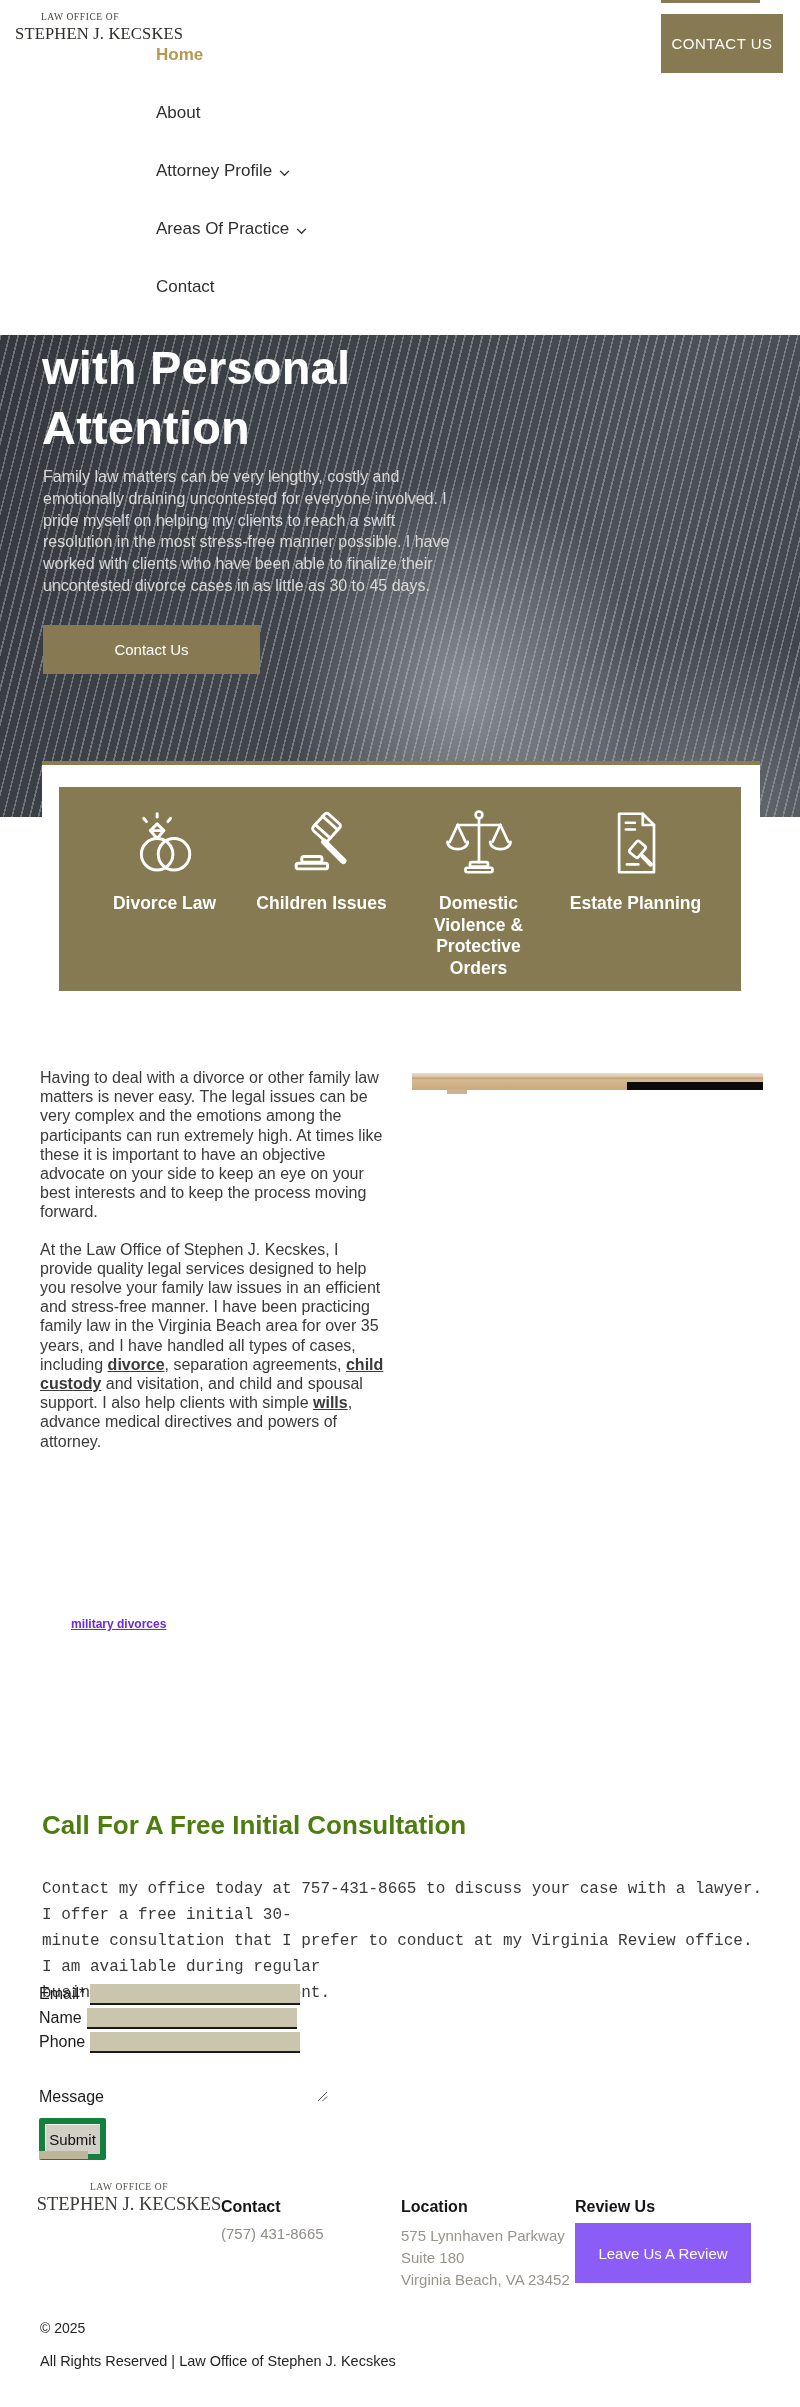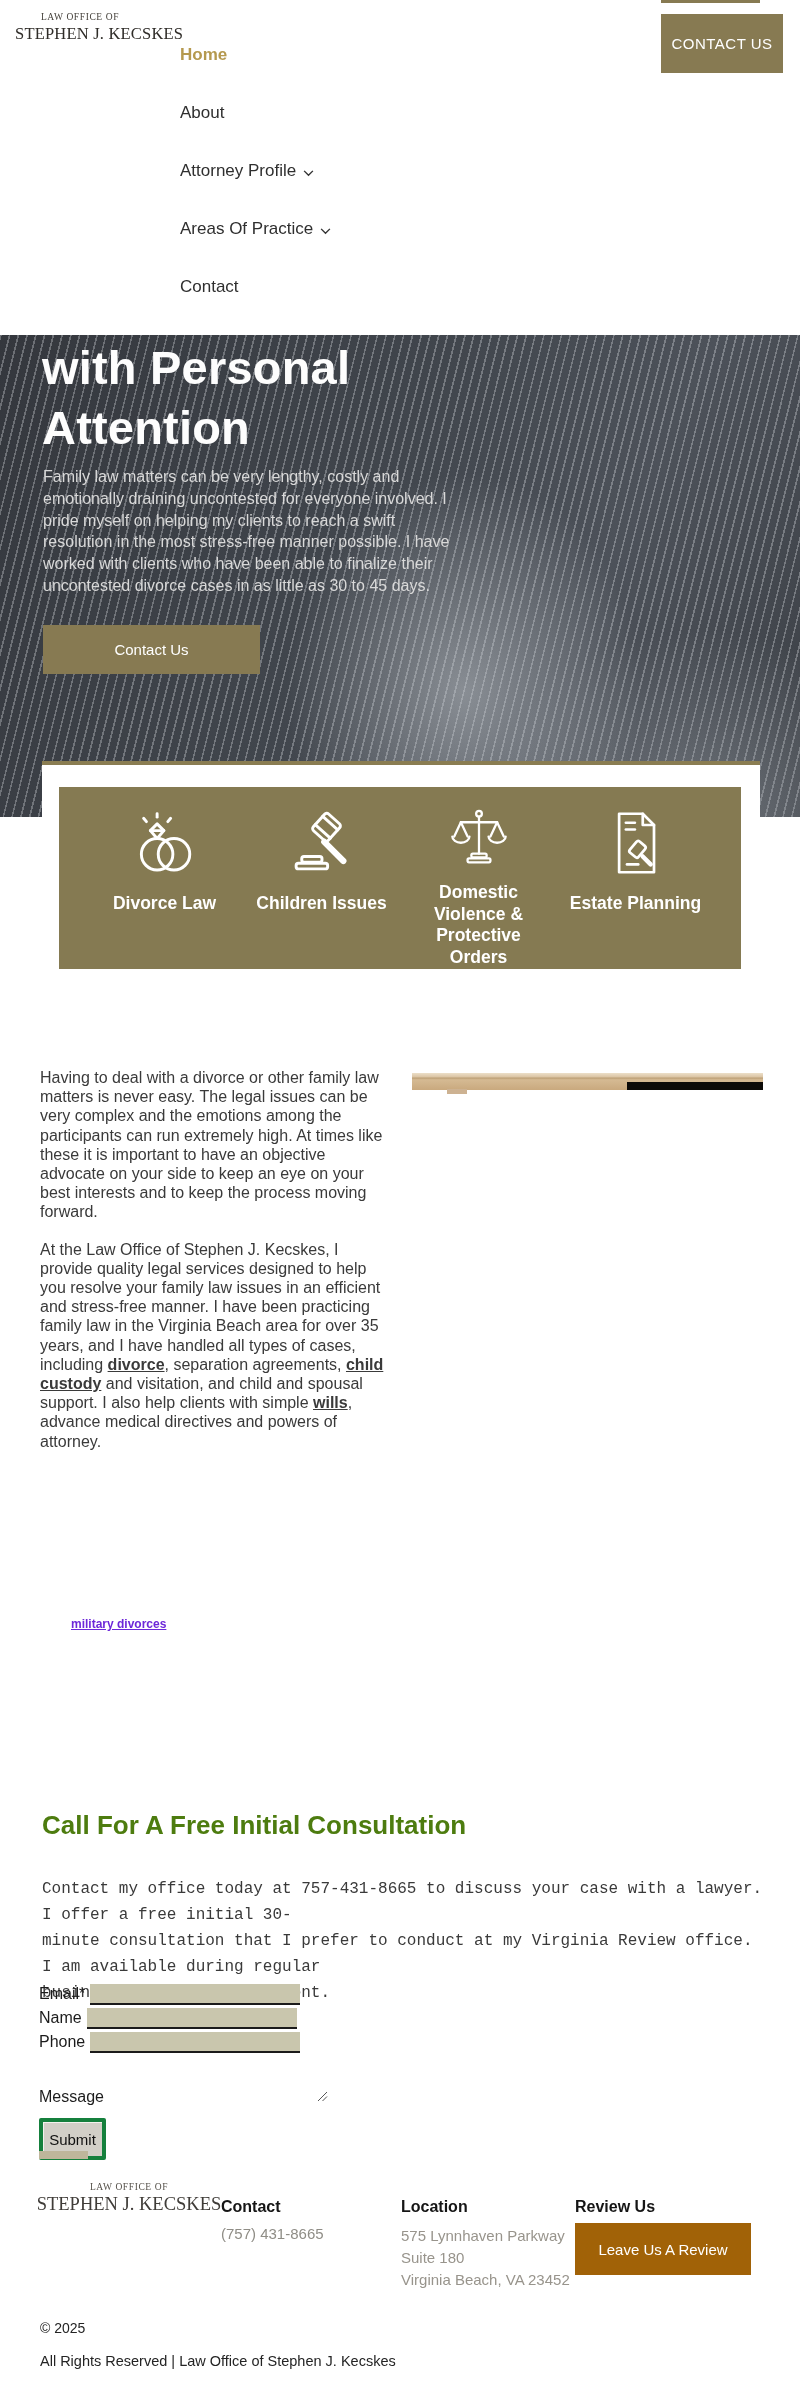--- a/index.html
+++ b/index.html
@@ -4,21 +4,21 @@
 <style>
   * { margin:0; padding:0; box-sizing:border-box; }
   html,body { background:#ffffff; }
   body { font-family:"Liberation Sans", sans-serif; color:#3c3c3c; }
   .page { position:relative; width:800px; height:2407px; margin:0 auto; background:#fff; overflow:hidden; }
 
   
   .logo { position:absolute; left:15px; top:12px; width:130px; text-align:center; color:#2f2c28; }
   .logo-top { font-family:"Liberation Serif", serif; font-size:9.5px; letter-spacing:.6px; color:#45413b; }
   .logo-name { font-family:"Liberation Serif", serif; font-size:16.5px; letter-spacing:.2px; margin-top:2px; white-space:nowrap; }
-  .main-nav { position:absolute; left:180px; top:46px; list-style:none; }
+  .main-nav { position:absolute; left:156px; top:46px; list-style:none; }
   .nav-item { display:flex; align-items:center; gap:7px; height:17px; margin-bottom:41px;
               font-size:17px; color:#2f2f2f; cursor:pointer; white-space:nowrap; }
   .nav-item.active { color:#b5994e; font-weight:700; }
   .chev { display:inline-block; margin-top:3px; }
   .top-sliver { position:absolute; left:661px; top:0; width:99px; height:3px; background:#877a52; }
   .contact-top-btn { position:absolute; left:661px; top:14px; width:122px; height:59px; background:#877a52;
                      color:#fff; font-size:15px; letter-spacing:.5px; border:none; cursor:pointer;
                      display:flex; align-items:center; justify-content:center; font-family:inherit; }
 
   
@@ -34,21 +34,21 @@
   .hero-title { position:absolute; left:42px; top:3px; color:#fdfdfd; font-size:47px; line-height:60px;
                 font-weight:700; letter-spacing:.2px; }
   .hero-title span { display:block; }
   .hero-par { position:absolute; left:43px; top:131px; color:#d9d9d9; font-size:16px; line-height:21.8px; }
   .hero-par span { display:block; }
   .hero-btn { position:absolute; left:43px; top:290px; width:217px; height:49px; background:#877a52;
               border:none; color:#fff; font-size:15px; cursor:pointer; font-family:inherit;
               display:flex; align-items:center; justify-content:center; }
 
   
-  .panel { position:absolute; left:59px; top:787px; width:682px; height:182px; background:#857a52;
+  .panel { position:absolute; left:59px; top:787px; width:682px; height:204px; background:#857a52;
            display:flex; justify-content:space-between; padding:20px 28px 1px 28px; }
   .panel-col { width:155px; display:flex; flex-direction:column; align-items:center; text-align:center; }
   .panel-icon { width:72px; height:72px; }
   .panel-label { margin-top:14px; max-width:132px; color:#fff; font-weight:700; font-size:17.5px; line-height:21.5px; }
 
   
   .intro-col { position:absolute; left:40px; top:1068px; width:346px; font-size:16px; color:#3a3a3a; }
   .intro-p1 span { display:block; line-height:19.2px; }
   .intro-p2 { margin-top:18px; line-height:19.2px; }
   .intro-p2 a { color:#3a3a3a; font-weight:700; text-decoration:underline; cursor:pointer; }
@@ -68,37 +68,37 @@
   .contact-form { position:absolute; left:39px; top:1984px; width:420px; font-size:16px; color:#1c1c1c; }
   .form-row { margin-bottom:1px; height:23px; white-space:nowrap; }
   .form-row label { margin-right:5px; }
   .field { width:210px; height:21px; background:#c9c6ad; border:none; border-bottom:2px solid #1b1b1b;
            font-family:inherit; font-size:14px; padding:0 4px; vertical-align:middle; }
   .msg-label { position:absolute; left:39px; top:2088px; font-size:16px; color:#1c1c1c; }
   .msg-area { position:absolute; left:107px; top:2084px; width:222px; height:20px; background:transparent;
               border:none; resize:none; outline:none; }
   .msg-grip { position:absolute; left:317px; top:2088px; }
   .submit-btn { position:absolute; left:39px; top:2118px; width:67px; height:42px;
-                background:#d2cfc7; border:4px solid #15803d; border-radius:2px;
+                background:#d2cfc7; border:6px solid #15803d; border-radius:2px;
                 font-family:inherit; font-size:15px; color:#111; cursor:pointer;
                 box-shadow:inset 1px 1px 0 #f4f2ee; }
   .form-fragment { position:absolute; left:39px; top:2151px; width:49px; height:8px; background:#beb69b; }
 
   
   .f-logo { position:absolute; left:36px; top:2182px; width:186px; text-align:center; color:#3f3c38; }
   .f-logo-top { font-family:"Liberation Serif", serif; font-size:9.5px; letter-spacing:.6px; color:#55514a; }
   .f-logo-name { font-family:"Liberation Serif", serif; font-size:18.5px; margin-top:2px; white-space:nowrap; }
   .f-col { position:absolute; top:2198px; }
   .f-col-contact { left:221px; }
   .f-col-location { left:401px; }
   .f-col-review { left:575px; }
   .f-head { font-size:16px; font-weight:700; color:#151515; }
   .f-phone { display:inline-block; margin-top:9px; font-size:15px; color:#8f8d86; text-decoration:none; cursor:pointer; }
   .f-addr { margin-top:9px; font-size:15px; line-height:22px; color:#98948c; }
-  .review-btn { margin-top:7px; width:176px; height:52px; background:#a16207; border:none; color:#fff;
+  .review-btn { margin-top:7px; width:176px; height:60px; background:#8b5cf6; border:none; color:#fff;
                 font-size:15px; font-family:inherit; cursor:pointer;
                 display:flex; align-items:center; justify-content:center; }
   .copyright { position:absolute; left:40px; top:2320px; font-size:14px; color:#242424; }
   .rights { position:absolute; left:40px; top:2353px; font-size:14.5px; color:#242424; }
 </style>
 </head>
 <body>
 
 <div class="page">
 

